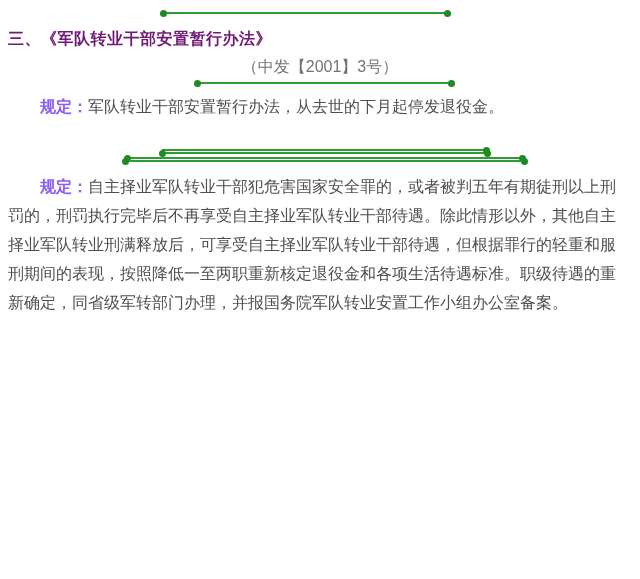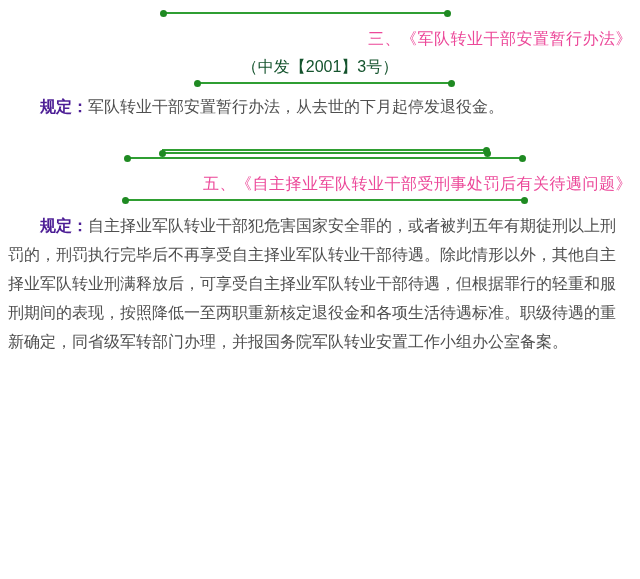--- a/index.html
+++ b/index.html
@@ -37,44 +37,44 @@
   .sep1 { margin: 12px 0 0 155px; width: 285px; }
   .sep2 { margin: 1px 0 0 189px;  width: 255px; }
   .sep3 { margin: 27px 0 0 154px; width: 325px; }
   .sep4 { margin: 1px 0 0 154px;  width: 326px; }
   .sep5 { margin: 3px 0 0 119px;  width: 396px; }
   .sep6 { margin: 1px 0 0 117px;  width: 400px; }
 
   .sec-title {
     margin: 11px 0 0;
     font-size: 16px;
-    font-weight: normal;
+    font-weight: bold;
     line-height: 28px;
-    text-align: right;
-    color: #ec4899;
+    text-align: left;
+    color: #701a75;
     letter-spacing: 0.5px;
   }
   .sec-doc {
     margin: 0;
     font-size: 16px;
     line-height: 28px;
     text-align: center;
-    color: #14532d;
+    color: #737373;
   }
   .para {
     margin: 8px 0 0;
     max-width: 608px;
     font-size: 16px;
     line-height: 30px;
     color: #4f4f4f;
     text-indent: 2em;
     text-align: justify;
   }
   .para .lead {
-    color: #4c1d95;
+    color: #8b5cf6;
     font-weight: bold;
     font-family: Liberation Serif, serif;
   }
   .para-2 { margin-top: 11px; }
   .para-3 { margin-top: 10px; line-height: 29px; }
 </style>
 </head>
 <body>
 
 <div class="page">
@@ -97,20 +97,19 @@
   </div>
   <div class="sep sep4">
     <i class="dot dl"></i>
     <i class="dot dr"></i>
   </div>
 
   <div class="sep sep5">
     <i class="dot dl"></i>
     <i class="dot dr"></i>
   </div>
-  <h2 class="sec-title">五、《自主择业军队转业干部受刑事处罚后有关待遇问题》</h2>
   <div class="sep sep6">
     <i class="dot dl"></i>
     <i class="dot dr"></i>
   </div>
   <p class="para para-3"><b class="lead">规定：</b><span>自主择业军队转业干部犯危害国家安全罪的，或者被判五年有期徒刑以上刑罚的，刑罚执行完毕后不再享受自主择业军队转业干部待遇。除此情形以外，其他自主择业军队转业刑满释放后，可享受自主择业军队转业干部待遇，但根据罪行的轻重和服刑期间的表现，按照降低一至两职重新核定退役金和各项生活待遇标准。职级待遇的重新确定，同省级军转部门办理，并报国务院军队转业安置工作小组办公室备案。</span></p>
 
 </div>
 
 </body></html>

